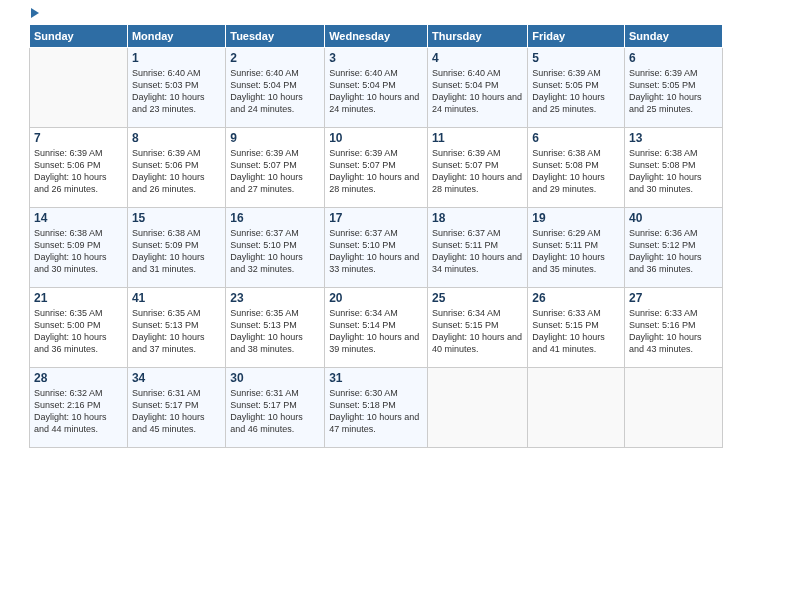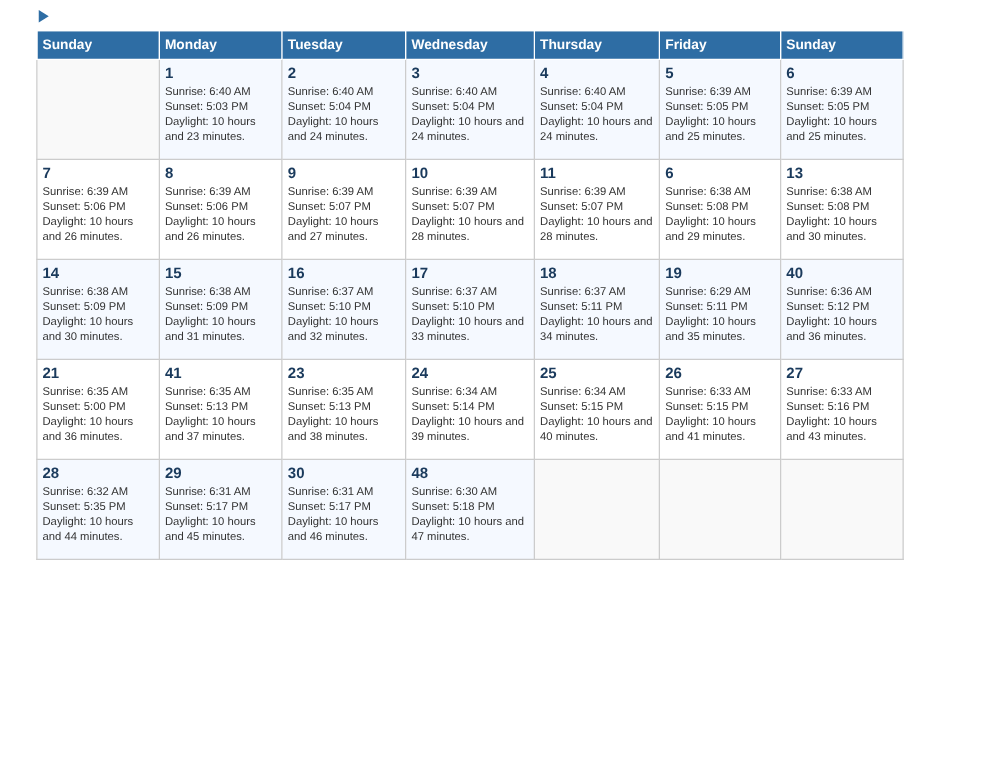--- a/index.html
+++ b/index.html
@@ -296,21 +296,21 @@
 and 37 minutes.</div>
           </td>
           <td>
             <div class="day-number">23</div>
             <div class="day-info">Sunrise: 6:35 AM
 Sunset: 5:13 PM
 Daylight: 10 hours
 and 38 minutes.</div>
           </td>
           <td>
-            <div class="day-number">24</div>
+            <div class="day-number">20</div>
             <div class="day-info">Sunrise: 6:34 AM
 Sunset: 5:14 PM
 Daylight: 10 hours
 and 39 minutes.</div>
           </td>
           <td>
             <div class="day-number">25</div>
             <div class="day-info">Sunrise: 6:34 AM
 Sunset: 5:15 PM
 Daylight: 10 hours
@@ -328,40 +328,40 @@
             <div class="day-info">Sunrise: 6:33 AM
 Sunset: 5:16 PM
 Daylight: 10 hours
 and 43 minutes.</div>
           </td>
         </tr>
         <tr>
           <td>
             <div class="day-number">28</div>
             <div class="day-info">Sunrise: 6:32 AM
-Sunset: 5:35 PM
+Sunset: 2:16 PM
 Daylight: 10 hours
 and 44 minutes.</div>
           </td>
           <td>
-            <div class="day-number">29</div>
+            <div class="day-number">34</div>
             <div class="day-info">Sunrise: 6:31 AM
 Sunset: 5:17 PM
 Daylight: 10 hours
 and 45 minutes.</div>
           </td>
           <td>
             <div class="day-number">30</div>
             <div class="day-info">Sunrise: 6:31 AM
 Sunset: 5:17 PM
 Daylight: 10 hours
 and 46 minutes.</div>
           </td>
           <td>
-            <div class="day-number">48</div>
+            <div class="day-number">31</div>
             <div class="day-info">Sunrise: 6:30 AM
 Sunset: 5:18 PM
 Daylight: 10 hours
 and 47 minutes.</div>
           </td>
           <td class="empty-cell"></td>
           <td class="empty-cell"></td>
           <td class="empty-cell"></td>
         </tr>
       </tbody>

